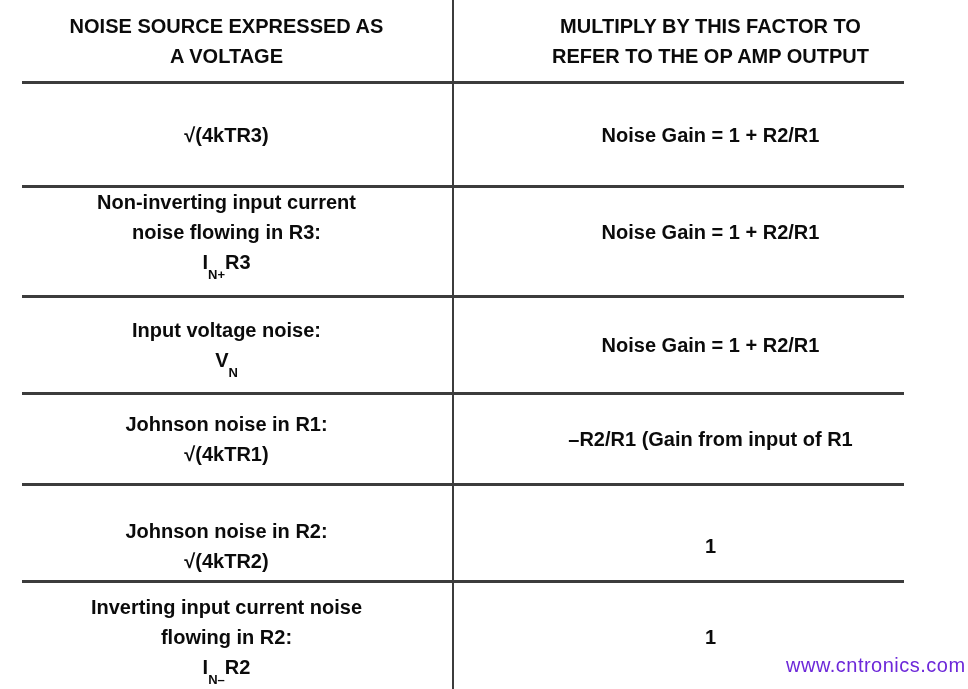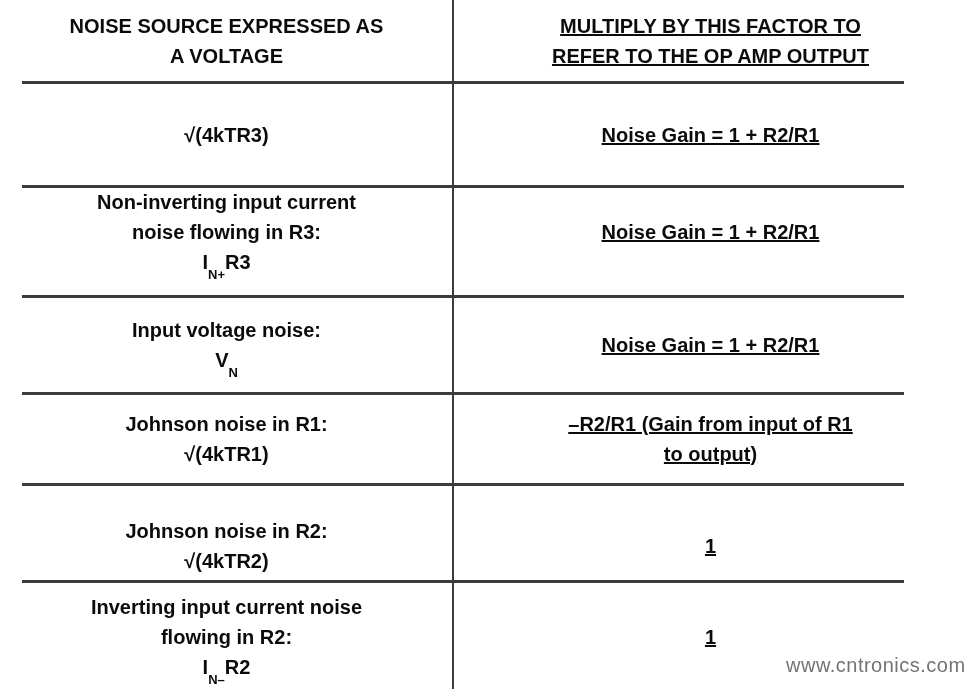--- a/index.html
+++ b/index.html
@@ -22,30 +22,30 @@
   .row{
     position:absolute;left:0;width:968px;
     display:flex;
   }
   .cell{
     display:flex;flex-direction:column;justify-content:center;align-items:center;
     text-align:center;
     font-weight:700;font-size:20px;line-height:30px;
   }
   .cell.left{width:453px;}
-  .cell.right{flex:1;text-decoration:underline;}
+  .cell.right{flex:1;}
   sub.fsub{
     font-size:13px;line-height:0;
     position:relative;top:5px;left:0px;
     font-weight:700;
   }
   .watermark{
     position:absolute;top:653px;left:786px;
     font-weight:400;font-size:20px;line-height:24px;
-    color:#737373;
+    color:#6d28d9;
     letter-spacing:0.5px;
   }
 </style>
 </head>
 <body>
 
 <div class="page">
 
   <div class="vline"></div>
   <div class="hline" style="top:81px"></div>
@@ -96,21 +96,20 @@
     </div>
   </div>
 
   <div class="row" style="top:395px;height:88px">
     <div class="cell left">
       <div>Johnson noise in R1:</div>
       <div>√(4kTR1)</div>
     </div>
     <div class="cell right">
       <div>–R2/R1 (Gain from input of R1</div>
-      <div>to output)</div>
     </div>
   </div>
 
   <div class="row" style="top:486px;height:120px">
     <div class="cell left">
       <div>Johnson noise in R2:</div>
       <div>√(4kTR2)</div>
     </div>
     <div class="cell right">
       <div>1</div>

